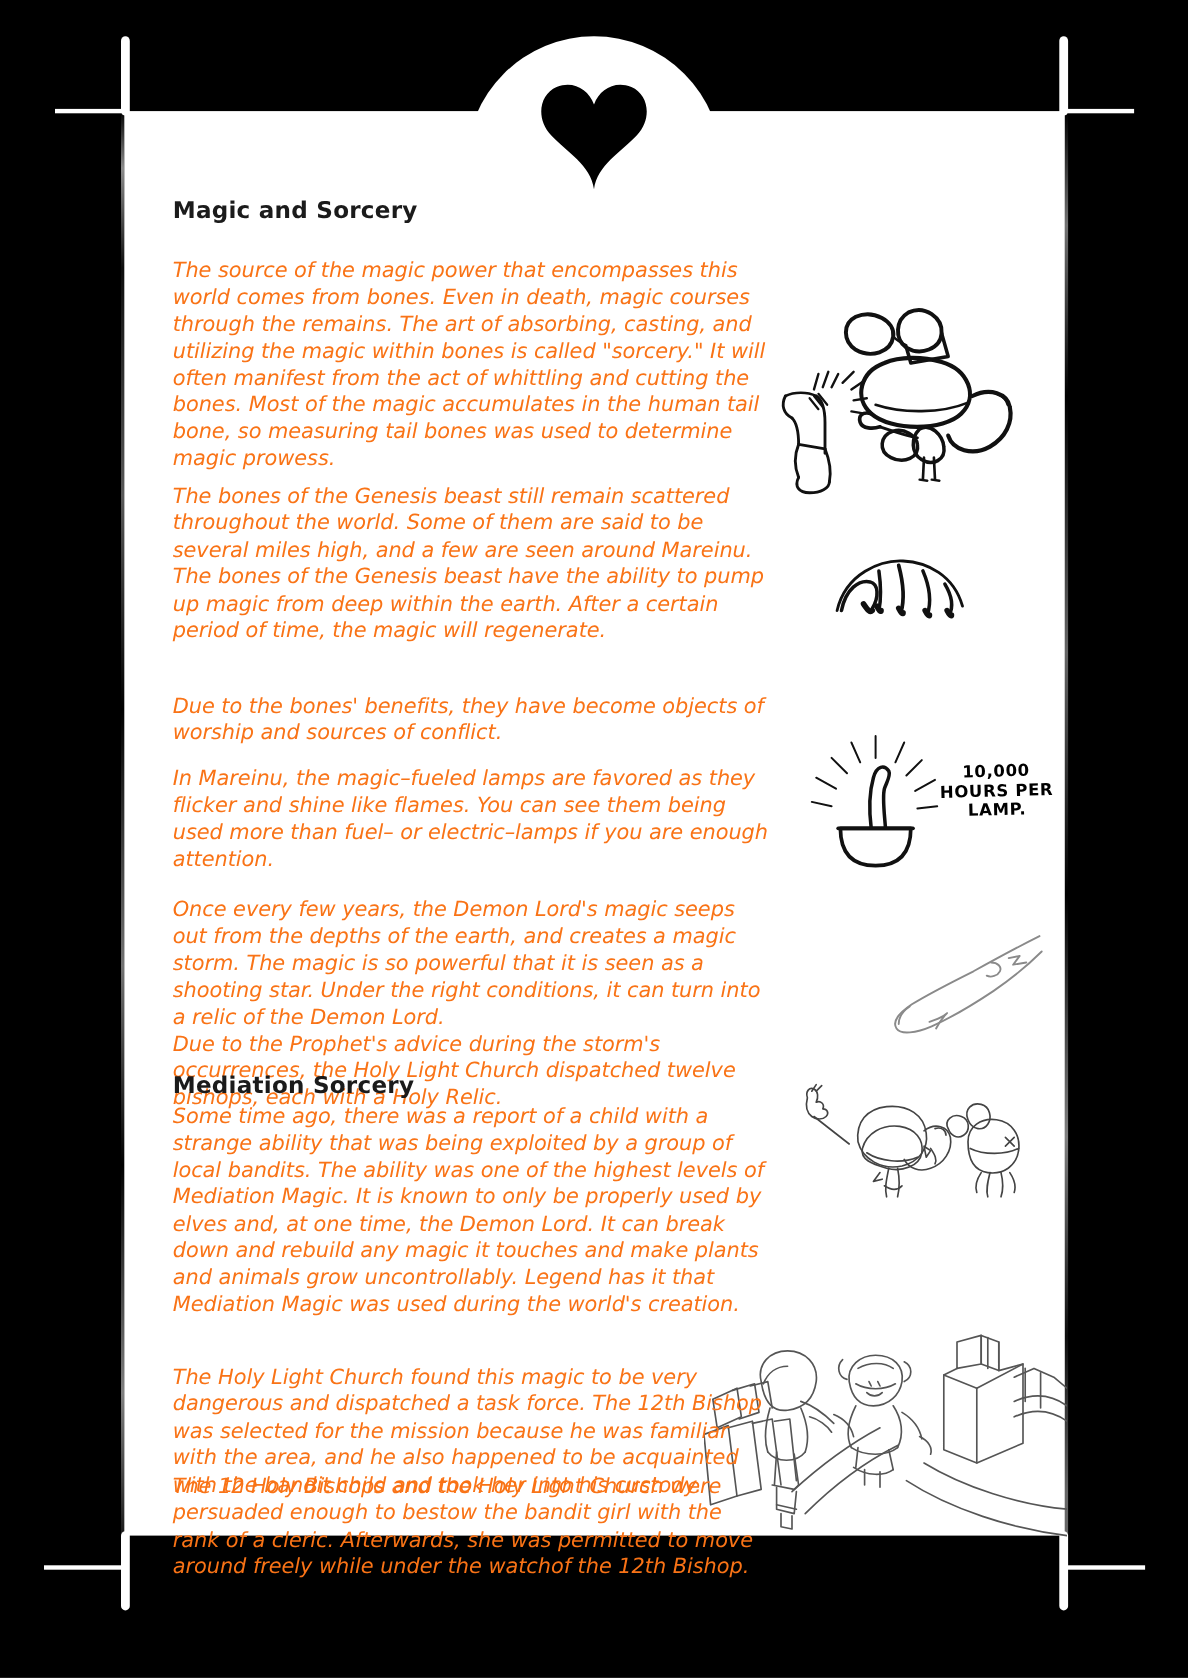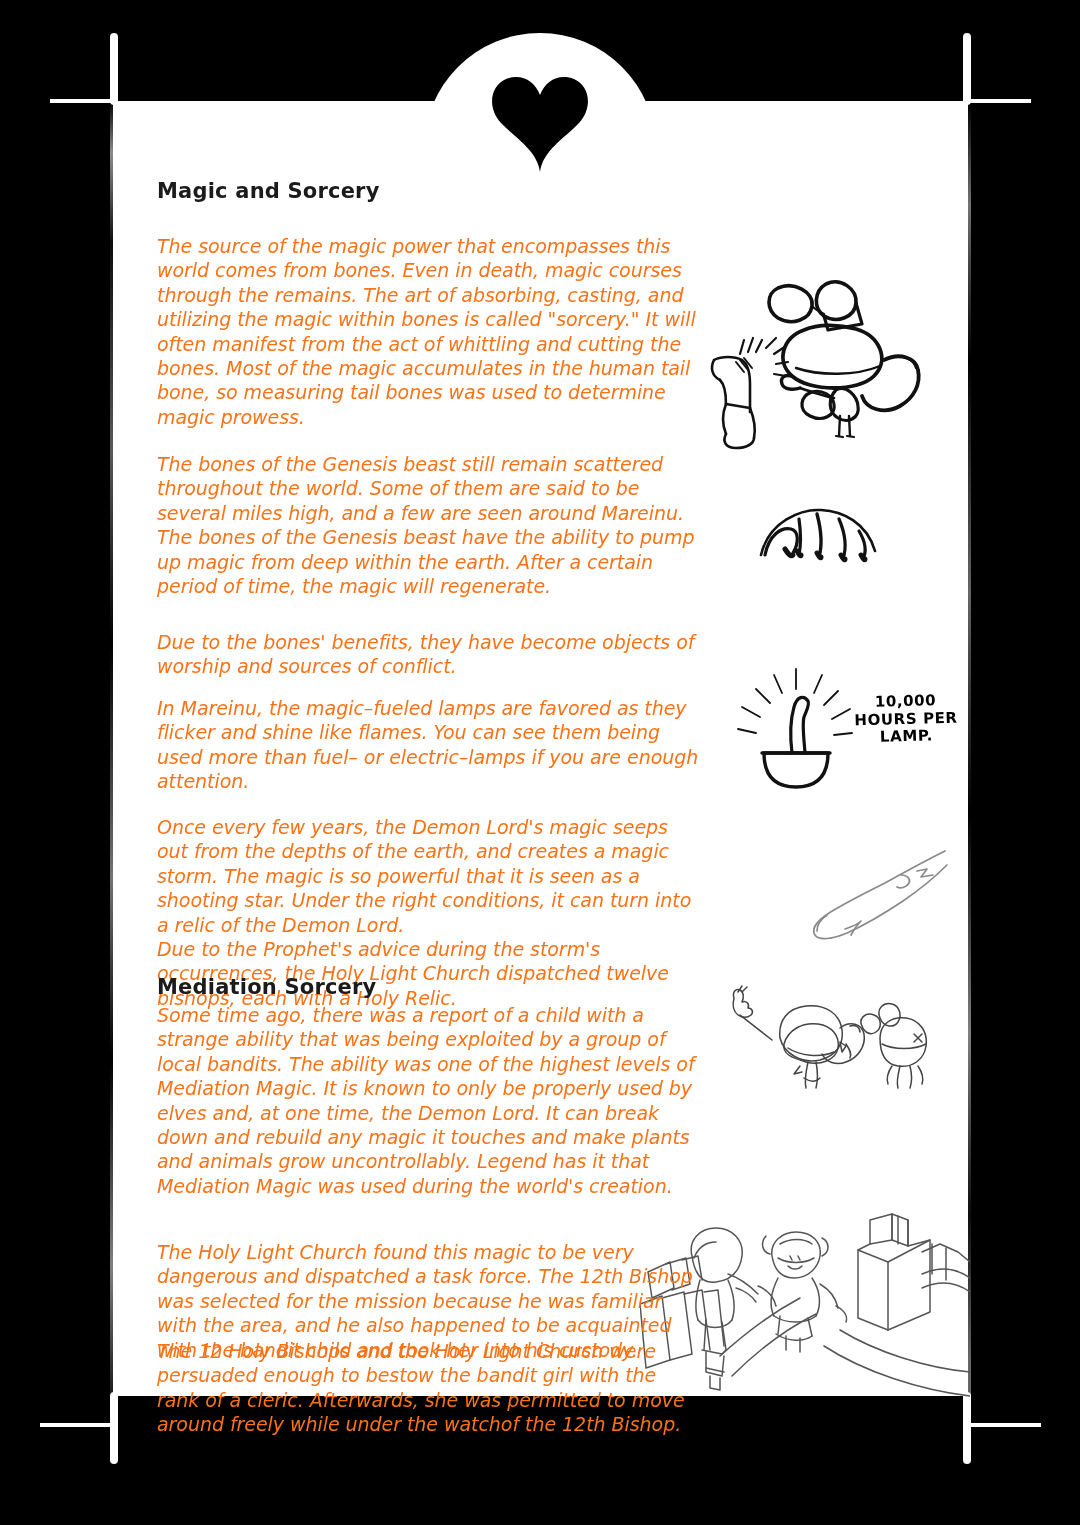--- a/index.html
+++ b/index.html
@@ -361,21 +361,21 @@
   <div>HOURS PER</div>
   <div>LAMP.</div>
 </div>
 
 <div id="text-column">
 
   <h2 class="heading blk" style="top:0px;">Magic and Sorcery</h2>
 
   <p class="para blk" style="top:56px;">The source of the magic power that encompasses this world comes from bones. Even in death, magic courses through the remains. The art of absorbing, casting, and utilizing the magic within bones is called "sorcery." It will often manifest from the act of whittling and cutting the bones. Most of the magic accumulates in the human tail bone, so measuring tail bones was used to determine magic prowess.</p>
 
-  <p class="para blk" style="top:274px;">The bones of the Genesis beast still remain scattered throughout the world. Some of them are said to be several miles high, and a few are seen around Mareinu. The bones of the Genesis beast have the ability to pump up magic from deep within the earth. After a certain period of time, the magic will regenerate.</p>
+  <p class="para blk" style="top:261px;">The bones of the Genesis beast still remain scattered throughout the world. Some of them are said to be several miles high, and a few are seen around Mareinu. The bones of the Genesis beast have the ability to pump up magic from deep within the earth. After a certain period of time, the magic will regenerate.</p>
 
   <p class="para blk" style="top:452px;">Due to the bones' benefits, they have become objects of worship and sources of conflict.</p>
 
   <p class="para blk" style="top:518px;">In Mareinu, the magic–fueled lamps are favored as they flicker and shine like flames. You can see them being used more than fuel– or electric–lamps if you are enough attention.</p>
 
   <p class="para blk" style="top:595px; white-space:pre-line;margin-top:42px;">Once every few years, the Demon Lord's magic seeps out from the depths of the earth, and creates a magic storm. The magic is so powerful that it is seen as a shooting star. Under the right conditions, it can turn into a relic of the Demon Lord.
 Due to the Prophet's advice during the storm's occurrences, the Holy Light Church dispatched twelve bishops, each with a Holy Relic.</p>
 
   <h2 class="heading blk" style="top:796px;">Mediation Sorcery</h2>
 

